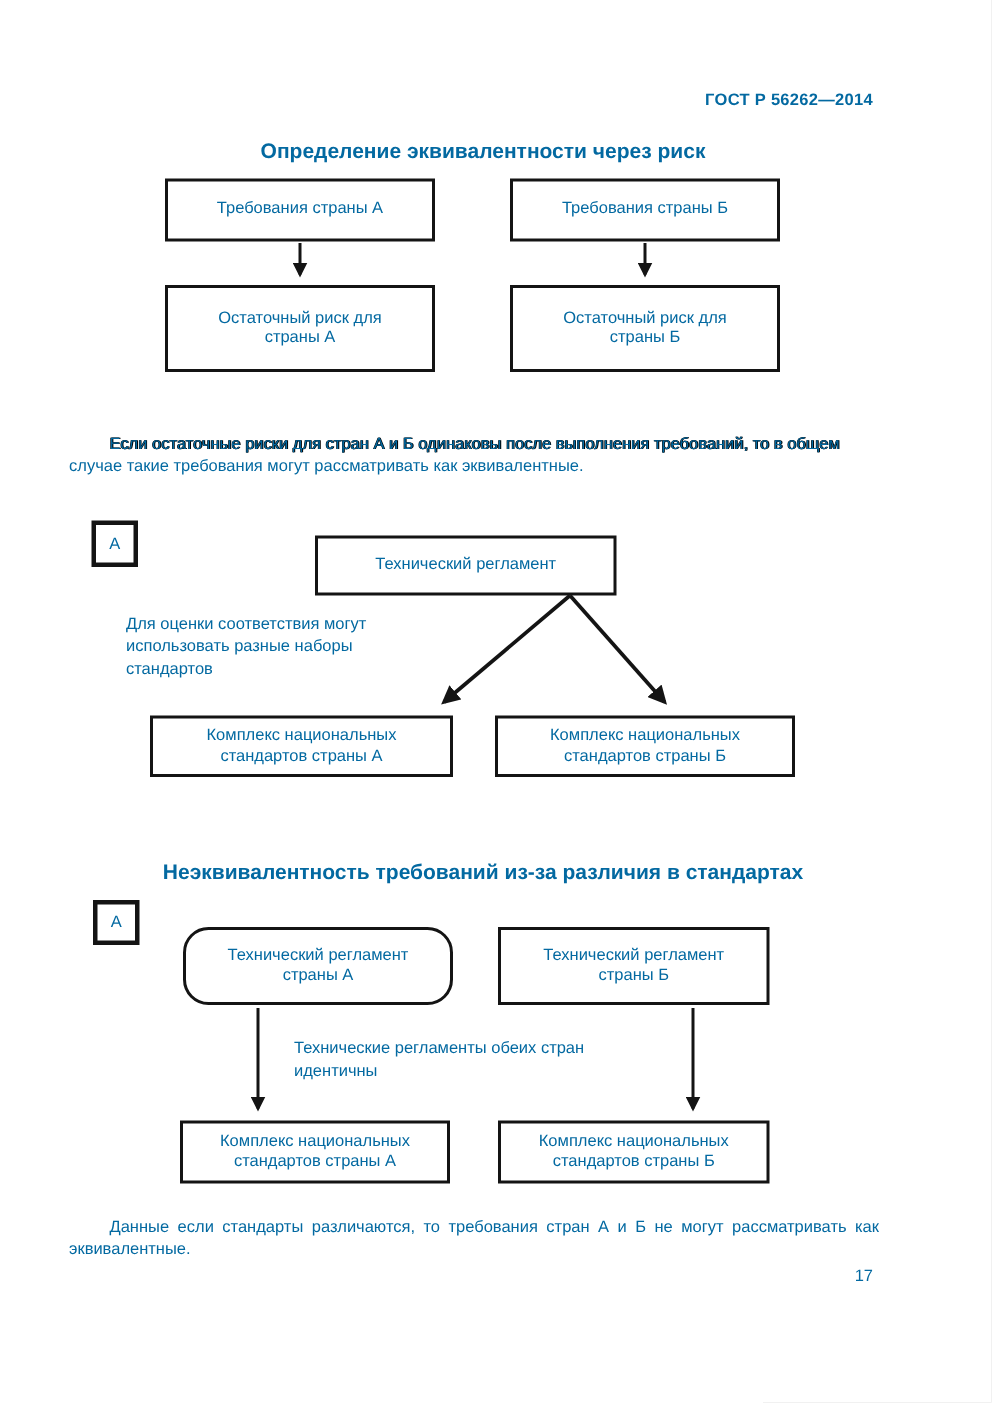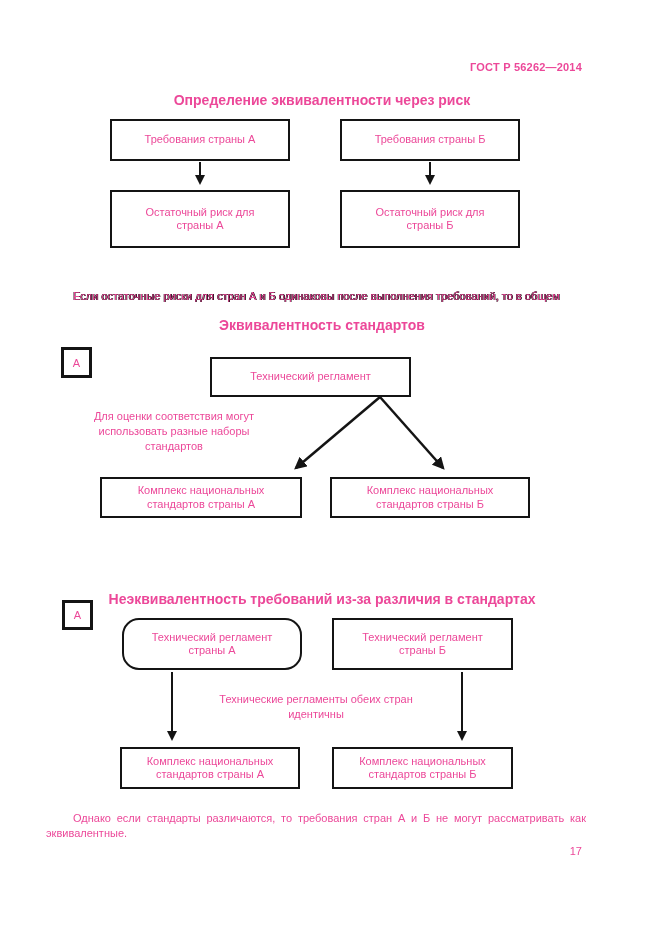--- a/index.html
+++ b/index.html
@@ -2,21 +2,21 @@
 <html><head>
 <meta charset="utf-8">
 <style>
   html,body { margin:0; padding:0; background:#e8e8e8; }
   .page {
     position:relative;
     width:661px; height:935px;
     margin:0 auto;
     background:#ffffff;
     font-family:"Liberation Sans", sans-serif;
-    color:#ec4899;
+    color:#0369a1;
     overflow:hidden;
   }
   .hdr {
     position:absolute; top:61px; right:79px;
     font-size:11px; font-weight:bold; letter-spacing:0.2px;
   }
   .sec-title {
     position:absolute; left:46px; width:552px;
     text-align:center; font-size:14px; font-weight:bold;
   }
@@ -27,21 +27,21 @@
     text-align:center; font-size:11px; line-height:13.5px;
     padding:2px 23px;
   }
   .marker {
     position:absolute; box-sizing:border-box;
     border:3px solid #141414; background:#fff;
     display:flex; align-items:center; justify-content:center;
     font-size:11px;
   }
   .note {
-    position:absolute; text-align:center;
+    position:absolute; 
     font-size:11px; line-height:15px;
   }
   .bodytext {
     position:absolute; font-size:11px; line-height:15px;
   }
   .indent { padding-left:27px;margin-top:28px; }
   .smudge {
     
     text-shadow: 0.6px 0 0 #000, -0.3px 0 0 #000, 0 0.3px 0 #000;
   }
@@ -62,47 +62,47 @@
   <div class="sec-title" style="top:92px;">Определение эквивалентности через риск</div>
 
   <div class="box" style="left:110px; top:119px; width:180px; height:42px;">Требования страны А</div>
   <div class="box" style="left:340px; top:119px; width:180px; height:42px;">Требования страны Б</div>
 
   <div class="box" style="left:110px; top:190px; width:180px; height:58px;">Остаточный риск для страны А</div>
   <div class="box" style="left:340px; top:190px; width:180px; height:58px;">Остаточный риск для страны Б</div>
 
   <div class="bodytext" style="left:46px; top:261px; width:552px;">
     <div class="indent smudge">Если остаточные риски для стран А и Б одинаковы после выполнения требований, то в общем</div>
+    <div>случае такие требования могут рассматривать как эквивалентные.</div>
   </div>
 
-  <div class="sec-title" style="top:317px;">Эквивалентность стандартов</div>
 
   <div class="marker" style="left:61px; top:347px; width:31px; height:31px;">А</div>
 
   <div class="box" style="left:210px; top:357px; width:201px; height:40px;">Технический регламент</div>
 
   <div class="note" style="left:84px; top:409px; width:180px;">Для оценки соответствия могут использовать разные наборы стандартов</div>
 
   <div class="box" style="left:100px; top:477px; width:202px; height:41px;">Комплекс национальных стандартов страны А</div>
   <div class="box" style="left:330px; top:477px; width:200px; height:41px;">Комплекс национальных стандартов страны Б</div>
 
 
-  <div class="sec-title" style="top:573px;margin-top:18px;">Неэквивалентность требований из-за различия в стандартах</div>
+  <div class="sec-title" style="top:573px;">Неэквивалентность требований из-за различия в стандартах</div>
 
   <div class="marker" style="left:62px; top:600px; width:31px; height:30px;">А</div>
 
   <div class="box" style="left:122px; top:618px; width:180px; height:52px;border-radius:17px;">Технический регламент страны А</div>
   <div class="box" style="left:332px; top:618px; width:181px; height:52px;">Технический регламент страны Б</div>
 
   <div class="note" style="left:196px; top:692px; width:240px;">Технические регламенты обеих стран идентичны</div>
 
   <div class="box" style="left:120px; top:747px; width:180px; height:42px;">Комплекс национальных стандартов страны А</div>
   <div class="box" style="left:332px; top:747px; width:181px; height:42px;">Комплекс национальных стандартов страны Б</div>
 
-  <div class="bodytext justify" style="left:46px; top:811px; width:540px;">Однако если стандарты различаются, то требования стран А и Б не могут рассматривать как эквивалентные.</div>
+  <div class="bodytext justify" style="left:46px; top:811px; width:540px;">Данные если стандарты различаются, то требования стран А и Б не могут рассматривать как эквивалентные.</div>
 
   <div class="pagenum">17</div>
 
   <svg class="overlay" width="661" height="935" viewBox="0 0 661 935">
     <defs>
       <marker id="ah" markerWidth="5" markerHeight="5" refX="4" refY="2.5" orient="auto">
         <path d="M0,0 L5,2.5 L0,5 z" fill="#141414"></path>
       </marker>
     </defs>
 

